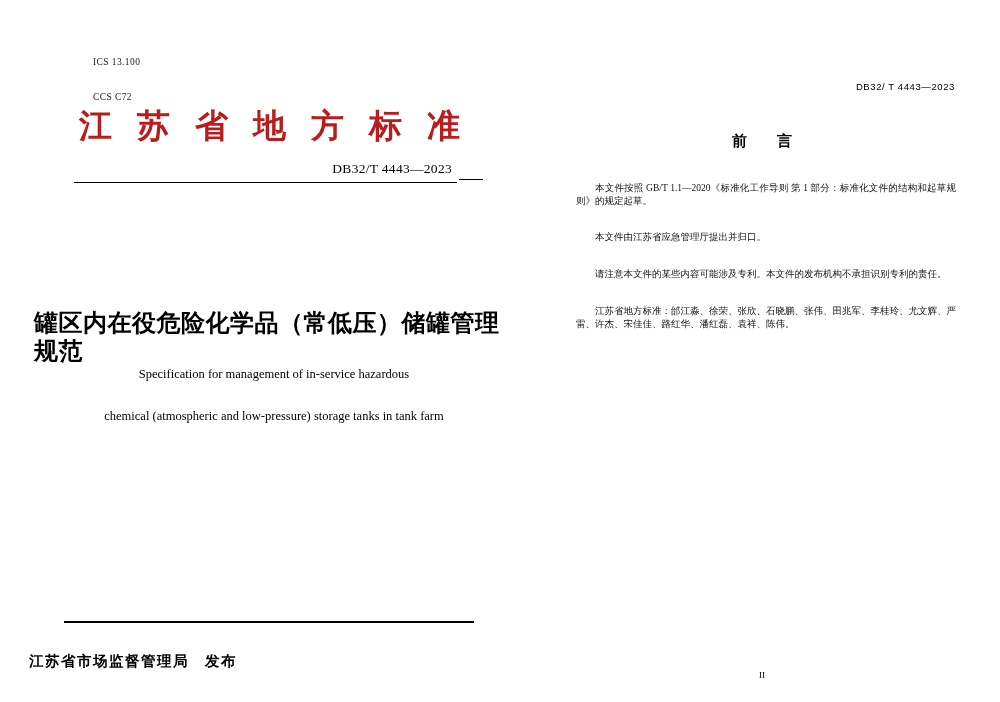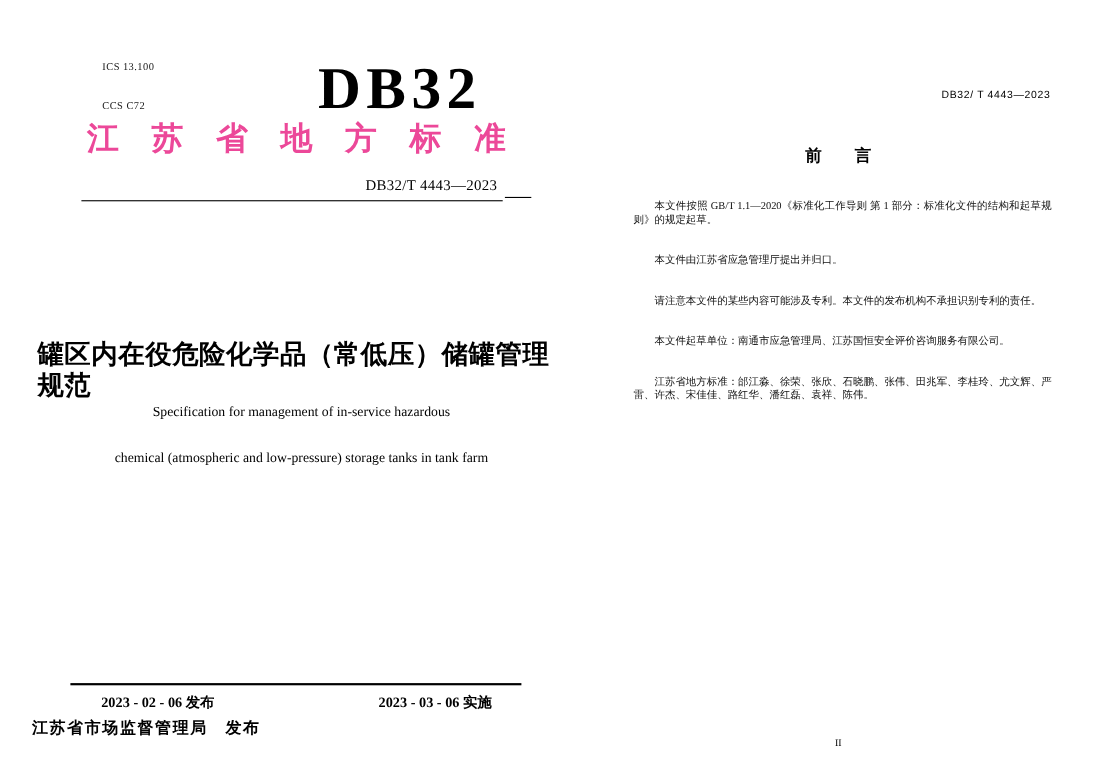--- a/index.html
+++ b/index.html
@@ -17,21 +17,21 @@
     font-family: "Liberation Serif", serif;
   }
   .db32-logo {
     position: absolute; left: 0; top: 28px; width: 500px;
     text-align: center; padding-left: 215px;
     font-family: "Liberation Serif", serif; font-weight: 700;
     font-size: 54px; line-height: 56px; letter-spacing: 5px; color: #000;
   }
   .standard-type {
     position: absolute; left: 55px; top: 86px; width: 405px;
-    font-size: 29px; line-height: 32px; font-weight: 700; color: #ec4899;
+    font-size: 33px; line-height: 32px; font-weight: 700; color: #b91c1c;
     font-family: "Liberation Serif", serif;
     text-align: justify; text-align-last: justify; text-justify: inter-ideograph;
   }
   .cover-standard-number {
     position: absolute; right: 48px; top: 137px;
     font-size: 13.5px; letter-spacing: 0.3px;
     font-family: "Liberation Serif", serif; color: #000;
   }
   .cover-rule {
     position: absolute; left: 62px; top: 170px; width: 383px;
@@ -95,56 +95,50 @@
 </head>
 <body>
 
 <div class="page" id="cover-page">
 
   <div class="ics-block">
     <div>ICS 13.100</div>
     <div>CCS C72</div>
   </div>
 
-  <div class="db32-logo">DB32</div>
 
   <div class="standard-type">江苏省地方标准</div>
 
   <div class="cover-standard-number">DB32/T 4443—2023</div>
 
   <div class="cover-rule"></div>
   <div class="cover-rule-dash"></div>
 
   <div class="doc-title-cn">罐区内在役危险化学品（常低压）储罐管理规范</div>
 
   <div class="doc-title-en">
     <div>Specification for management of in-service hazardous</div>
     <div>chemical (atmospheric and low-pressure) storage tanks in tank farm</div>
   </div>
 
-  <div class="date-row">
-    <span>2023 - 02 - 06 发布</span>
-    <span>2023 - 03 - 06 实施</span>
-  </div>
 
   <div class="footer-rule"></div>
 
   <div class="publisher-line">江苏省市场监督管理局　发布</div>
 
 </div>
 
 <div class="page" id="foreword-page">
 
   <div class="foreword-header-number">DB32/ T 4443—2023</div>
 
   <div class="foreword-heading">前　　言</div>
 
   <div class="foreword-body">
     <p>本文件按照 GB/T 1.1—2020《标准化工作导则 第 1 部分：标准化文件的结构和起草规则》的规定起草。</p>
     <p>本文件由江苏省应急管理厅提出并归口。</p>
     <p>请注意本文件的某些内容可能涉及专利。本文件的发布机构不承担识别专利的责任。</p>
-    <p>本文件起草单位：南通市应急管理局、江苏国恒安全评价咨询服务有限公司。</p>
     <p>江苏省地方标准：邰江淼、徐荣、张欣、石晓鹏、张伟、田兆军、李桂玲、尤文辉、严雷、许杰、宋佳佳、路红华、潘红磊、袁祥、陈伟。</p>
   </div>
 
   <div class="foreword-page-number">II</div>
 
 </div>
 
 </body></html>

